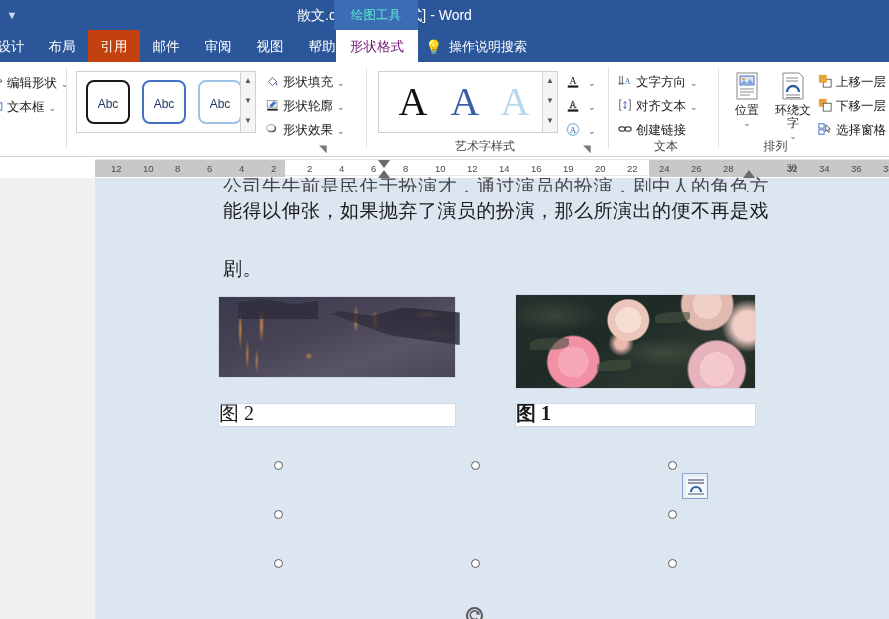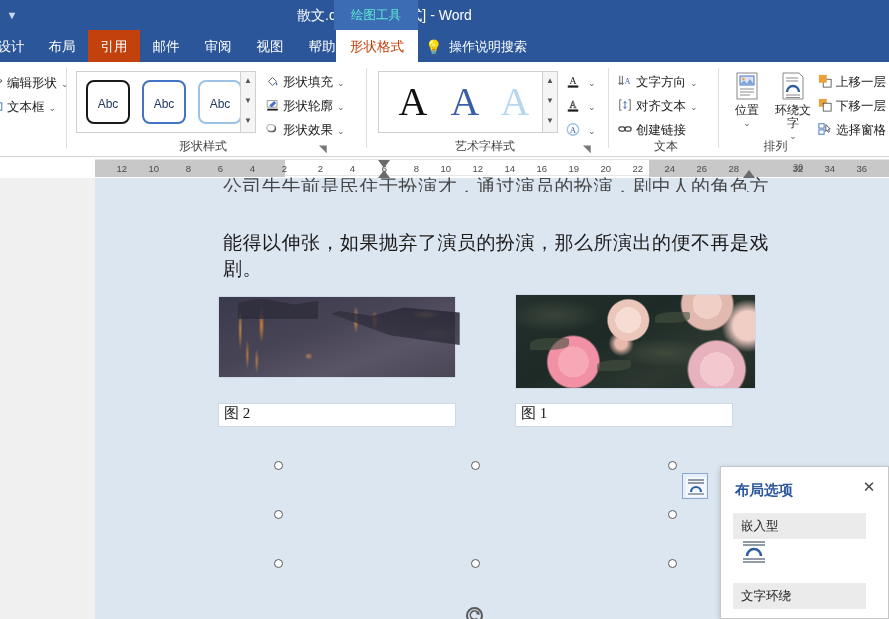--- a/index.html
+++ b/index.html
@@ -36,21 +36,21 @@
   .tabstrip {
     position: absolute; top: 30px; left: 0; width: 889px; height: 32px;
     background: #2b579a;
   }
   .tab {
     position: absolute; top: 0; height: 32px; line-height: 33px;
     font-size: 13.5px; color: #ffffff; text-align: center; cursor: default;
     white-space: nowrap;
   }
   .tab.selected-dark { background: #c2410c; }
-  .tab.active-ctx { background: #ffffff; color: #c2410c; }
+  .tab.active-ctx { background: #ffffff; color: #701a75; }
   .tellme {
     position: absolute; top: 0; left: 425px; height: 32px; line-height: 33px;
     font-size: 13px; color: #ffffff; white-space: nowrap;
   }
   .tellme .bulb {
     display: inline-block; width: 16px; text-align: center;
     font-size: 14px; color: #ffffff; vertical-align: -1px; margin-right: 8px;
   }
 
   
@@ -117,21 +117,21 @@
     position: absolute; top: 157px; left: 0; width: 889px; height: 21px;
     background: #ffffff;
   }
   .ruler {
     position: absolute; top: 2px; left: 95px; width: 794px; height: 17px;
     background: #ffffff; border: 1px solid #e6e6e6; border-left: none; border-right: none;
   }
   .ruler-gray { position: absolute; top: 0; height: 17px; background: #c8c8c8; }
   .rtick {
     position: absolute; top: 0; height: 17px; line-height: 17px;
-    font-size: 9.5px; color: #4a4a4a; text-align: right; width: 16px;
+    font-size: 9.5px; color: #4a4a4a; text-align: left; width: 16px;
   }
   .indent-top {
     position: absolute; left: 283px; top: 0px; width: 0; height: 0;
     border-left: 6px solid transparent; border-right: 6px solid transparent;
     border-top: 8px solid #6b6b6b;
   }
   .indent-bot {
     position: absolute; left: 283px; top: 10px; width: 0; height: 0;
     border-left: 6px solid transparent; border-right: 6px solid transparent;
     border-bottom: 8px solid #6b6b6b;
@@ -153,22 +153,22 @@
   }
   .doc-line {
     position: absolute; font-family: "Liberation Serif", "DejaVu Serif", serif;
     font-size: 19px; color: #1a1a1a; white-space: nowrap; letter-spacing: 0.5px;
   }
   .doc-line.clipped { color: #2b2b2b; }
 
   .imgframe { position: absolute; background: #ffffff; border: 1px solid #cfd8e6; }
   .caption {
     position: absolute; background: #ffffff; border: 1px solid #cfd8e6;
-    font-family: "Liberation Serif", serif; font-size: 15px; color: #1a1a1a;
-    padding-left: 5px; line-height: 19px;
+    font-family: "Liberation Serif", serif; font-size: 20px; color: #1a1a1a;
+    line-height: 19px;
   }
 
   
   .photo-night {
     position: absolute; inset: 0;
     background:
       radial-gradient(ellipse 22px 6px at 88% 22%, rgba(255,190,120,.85), transparent 70%),
       radial-gradient(ellipse 5px 14px at 66% 30%, rgba(255,150,60,.9), transparent 70%),
       radial-gradient(ellipse 4px 20px at 58% 28%, rgba(255,160,70,.8), transparent 70%),
       radial-gradient(ellipse 4px 26px at 18% 35%, rgba(255,150,50,.75), transparent 70%),
@@ -336,21 +336,20 @@
         </span><span>形状轮廓</span><span class="cv">⌄</span>
       </div>
       <div class="mi" style="left:196px;top:61px;">
         <span class="ic">
           <svg width="13" height="13" viewBox="0 0 16 16">
               <ellipse cx="7" cy="7" rx="5.5" ry="4.5" fill="#555"></ellipse>
               <ellipse cx="6" cy="6" rx="5" ry="4" fill="#fff" stroke="#777" stroke-width=".8"></ellipse>
             </svg>
         </span><span>形状效果</span><span class="cv">⌄</span>
       </div>
-      <div class="grp-label">形状样式</div>
       <div class="dialog-launcher" style="right:6px;">◥</div>
     </div>
     <div class="rb-sep" style="left:366px;"></div>
 
     <div class="rb-group" style="left:370px;width:230px;">
       <div class="gallery" style="left:8px;top:9px;width:180px;height:62px;">
         <div class="wa-thumb" style="left:10px;color:#111;">A</div>
         <div class="wa-thumb" style="left:62px;color:#3a5fa8;">A</div>
         <div class="wa-thumb" style="left:112px;color:#b6d7ee;">A</div>
         <div class="gal-scroll">
@@ -507,39 +506,39 @@
       <div class="indent-bot"></div>
       <div class="right-indent"></div>
     </div>
   </div>
 
   <div class="docarea">
     <div class="page">
 
       <div class="doc-line clipped" style="left:128px;top:-4px;height:18px;overflow:hidden;opacity:.85;">公司牛牛前是民住于扮演才，通过演员的扮演，剧中人的角色方</div>
 
-      <div class="doc-line" style="left:128px;top:52px;">能得以伸张，如果抛弃了演员的扮演，那么所演出的便不再是戏</div>
+      <div class="doc-line" style="left:128px;top:20px;">能得以伸张，如果抛弃了演员的扮演，那么所演出的便不再是戏</div>
       <div class="doc-line" style="left:128px;top:78px;">剧。</div>
 
       <div class="imgframe" style="left:123px;top:118px;width:238px;height:82px;">
         <div class="photo-night">
           <div class="dark1"></div>
           <div class="shore"></div>
         </div>
       </div>
       <div class="caption" style="left:123px;top:225px;width:238px;height:24px;">图 2</div>
 
       <div class="imgframe" style="left:420px;top:116px;width:241px;height:95px;">
         <div class="photo-roses">
           <div class="leaf" style="left:6%;top:46%;width:16%;height:13%;"></div>
           <div class="leaf" style="left:34%;top:70%;width:14%;height:12%;"></div>
           <div class="leaf" style="left:58%;top:18%;width:15%;height:12%;"></div>
         </div>
       </div>
-      <div class="caption" style="left:420px;top:225px;width:218px;height:24px;">图 1</div>
+      <div class="caption" style="left:420px;top:225px;width:241px;height:24px;font-weight:bold;">图 1</div>
 
       <div class="rot-handle" style="left:371px;top:429px;">
         <svg width="13" height="13" viewBox="0 0 16 16" style="position:absolute;left:0;top:0;">
           <path d="M13 6 a5.2 5.2 0 1 0 -1.6 5.4" fill="none" stroke="#595959" stroke-width="1.8"></path>
           <path d="M13.6 2.4 L14.4 7.4 L9.6 6.2 Z" fill="#595959"></path>
         </svg>
       </div>
 
 
       <div class="handle" style="left:179px;top:283px;"></div>
@@ -556,36 +555,20 @@
           <svg width="20" height="20" viewBox="0 0 20 20">
             <rect x="0" y="0" width="20" height="20" fill="#f4f7fb"></rect>
             <path d="M2 3 h16 M2 6 h16" stroke="#6f7b8c" stroke-width="1.3"></path>
             <path d="M5 15 a5 5 0 0 1 10 0" fill="none" stroke="#2e5fa3" stroke-width="2.2"></path>
             <path d="M2 17 h16" stroke="#6f7b8c" stroke-width="1.3"></path>
           </svg>
         </span>
       </div>
     </div>
 
-    <div class="lo-panel" style="left:720px;top:288px;width:169px;height:153px;">
-      <div class="lo-title">布局选项</div>
-      <div class="lo-close">✕</div>
-
-      <div class="lo-section" style="top:46px;">嵌入型</div>
-
-      <span class="lo-icon-inline" style="top:72px;">
-        <svg width="30" height="26" viewBox="0 0 30 26">
-          <path d="M4 3 h22 M4 6 h22" stroke="#6f7b8c" stroke-width="1.6"></path>
-          <path d="M8 17 a7 7 0 0 1 14 0" fill="none" stroke="#2e5fa3" stroke-width="2.6"></path>
-          <path d="M4 20 h22 M4 23 h22" stroke="#6f7b8c" stroke-width="1.6"></path>
-        </svg>
-      </span>
-
-      <div class="lo-section" style="top:116px;">文字环绕</div>
-    </div>
 
     <div class="wm" style="left:718px;top:560px;">
       
       
       
     </div>
 
   </div>
 
 </div>

